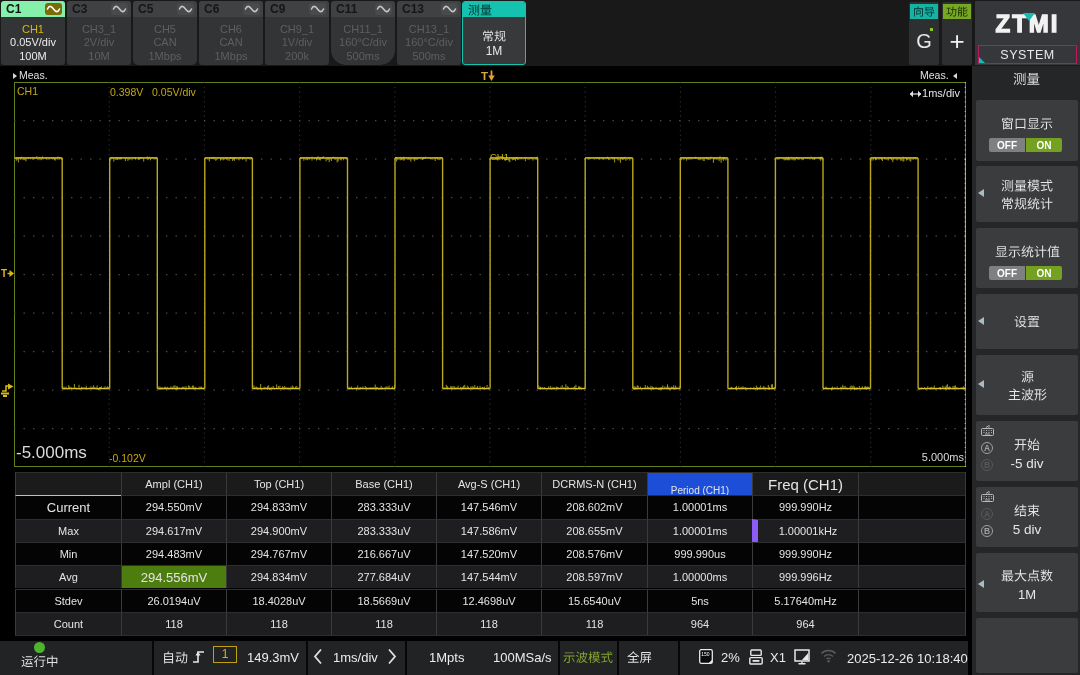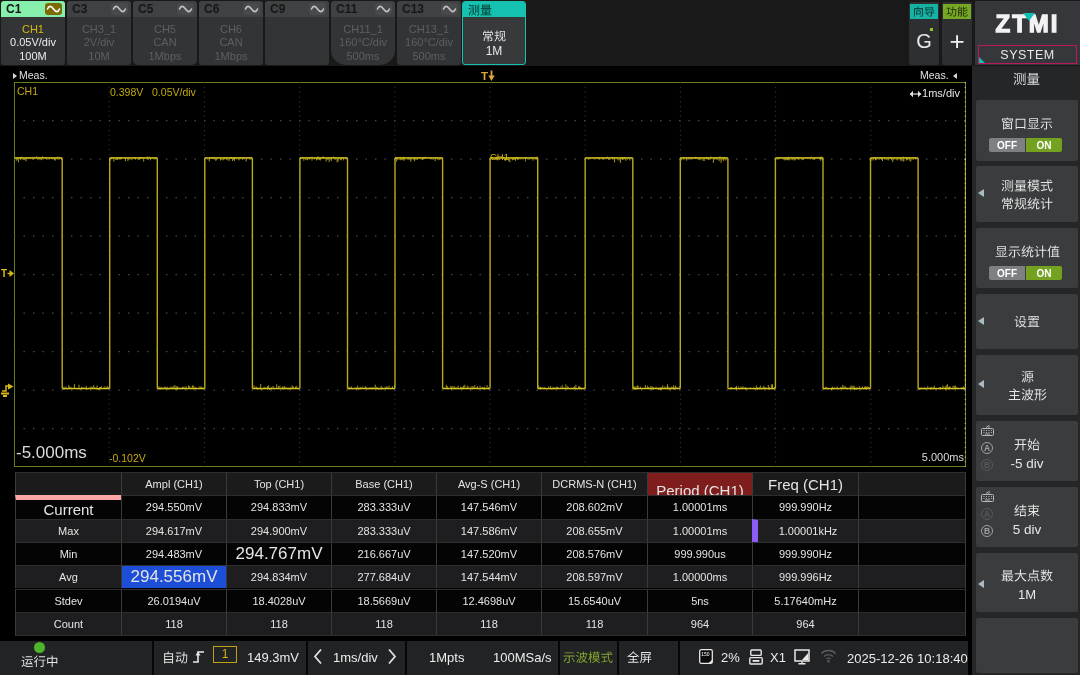--- a/index.html
+++ b/index.html
@@ -95,20 +95,25 @@
       <div style="color:#5d5f61">CAN</div>
       <div style="color:#5d5f61">1Mbps</div>
     </div>
   </div>
 <div style="position:absolute;left:265px;top:1px;width:64px;height:64px;background:#323436;border-radius:3px">
 <div style="position:absolute;left:0;top:0;width:64px;height:16px;background:#3f4143;border-radius:3px 3px 0 0;color:#161616;font-size:12px;font-weight:bold;line-height:16px;padding-left:5px;box-sizing:border-box">C9<span style="position:absolute;right:3px;top:2px;width:17px;height:12px;background:#484a4c;border-radius:3px">
         <svg width="17" height="12" viewBox="0 0 17 12">
           <path d="M2.5 6 C4 2.5,6 2.5,8.5 6 C11 9.5,13 9.5,14.5 6" fill="none" stroke="#c3c5c7" stroke-width="1.6" stroke-linecap="round"></path>
         </svg>
       </span></div>
+<div style="position:absolute;left:0;top:16px;width:64px;text-align:center;font-size:11px;line-height:13.4px;padding-top:6px">
+<div style="color:#5d5f61">CH9_1</div>
+      <div style="color:#5d5f61">1V/div</div>
+      <div style="color:#5d5f61">200k</div>
+    </div>
   </div>
 <div style="position:absolute;left:331px;top:1px;width:64px;height:64px;background:#323436;border-radius:15px">
 <div style="position:absolute;left:0;top:0;width:64px;height:16px;background:#3f4143;border-radius:3px 3px 0 0;color:#161616;font-size:12px;font-weight:bold;line-height:16px;padding-left:5px;box-sizing:border-box">C11<span style="position:absolute;right:3px;top:2px;width:17px;height:12px;background:#484a4c;border-radius:3px">
         <svg width="17" height="12" viewBox="0 0 17 12">
           <path d="M2.5 6 C4 2.5,6 2.5,8.5 6 C11 9.5,13 9.5,14.5 6" fill="none" stroke="#c3c5c7" stroke-width="1.6" stroke-linecap="round"></path>
         </svg>
       </span></div>
 <div style="position:absolute;left:0;top:16px;width:64px;text-align:center;font-size:11px;line-height:13.4px;padding-top:6px">
 <div style="color:#5d5f61">CH11_1</div>
       <div style="color:#5d5f61">160°C/div</div>
@@ -223,52 +228,52 @@
     <path d="M1 8 h4 v-5 h3" fill="none" stroke="#d9bb16" stroke-width="1.5"></path>
     <path d="M7 0.5 L12.5 3.5 L7 6.5 Z" fill="#d9bb16"></path>
     <path d="M0 10.5 h8 M2 13 h4" stroke="#d9bb16" stroke-width="1.8"></path>
   </svg>
 <div style="position:absolute;left:15px;top:472.0px;width:106px;height:23.3px;background:#1b1b1b;border-left:1px solid #3a3a3a;border-top:1px solid #2e2e2e;box-sizing:border-box;display:flex;align-items:center;justify-content:center;color:#e4e4e4;font-size:11px"></div>
 <div style="position:absolute;left:121px;top:472.0px;width:105px;height:23.3px;background:#1b1b1b;border-left:1px solid #3a3a3a;border-top:1px solid #2e2e2e;box-sizing:border-box;display:flex;align-items:center;justify-content:center;color:#e4e4e4;font-size:11px">Ampl (CH1)</div>
 <div style="position:absolute;left:226px;top:472.0px;width:105px;height:23.3px;background:#1b1b1b;border-left:1px solid #3a3a3a;border-top:1px solid #2e2e2e;box-sizing:border-box;display:flex;align-items:center;justify-content:center;color:#e4e4e4;font-size:11px">Top (CH1)</div>
 <div style="position:absolute;left:331px;top:472.0px;width:105px;height:23.3px;background:#1b1b1b;border-left:1px solid #3a3a3a;border-top:1px solid #2e2e2e;box-sizing:border-box;display:flex;align-items:center;justify-content:center;color:#e4e4e4;font-size:11px">Base (CH1)</div>
 <div style="position:absolute;left:436px;top:472.0px;width:105px;height:23.3px;background:#1b1b1b;border-left:1px solid #3a3a3a;border-top:1px solid #2e2e2e;box-sizing:border-box;display:flex;align-items:center;justify-content:center;color:#e4e4e4;font-size:11px">Avg-S (CH1)</div>
 <div style="position:absolute;left:541px;top:472.0px;width:106px;height:23.3px;background:#1b1b1b;border-left:1px solid #3a3a3a;border-top:1px solid #2e2e2e;box-sizing:border-box;display:flex;align-items:center;justify-content:center;color:#e4e4e4;font-size:11px">DCRMS-N (CH1)</div>
-<div style="position:absolute;left:647px;top:472.0px;width:105px;height:35px;background:#7f1d1d;border-left:1px solid #3a3a3a;border-top:1px solid #2e2e2e;box-sizing:border-box;display:flex;align-items:center;justify-content:center;color:#e4e4e4;font-size:15px">Period (CH1)</div>
+<div style="position:absolute;left:647px;top:472.0px;width:105px;height:35px;background:#1d4ed8;border-left:1px solid #3a3a3a;border-top:1px solid #2e2e2e;box-sizing:border-box;display:flex;align-items:center;justify-content:center;color:#e4e4e4;font-size:10px">Period (CH1)</div>
 <div style="position:absolute;left:752px;top:472.0px;width:106px;height:23.3px;background:#1b1b1b;border-left:1px solid #3a3a3a;border-top:1px solid #2e2e2e;box-sizing:border-box;display:flex;align-items:center;justify-content:center;color:#e4e4e4;font-size:15px">Freq (CH1)</div>
 <div style="position:absolute;left:858px;top:472.0px;width:108px;height:23.3px;background:#1b1b1b;border-left:1px solid #3a3a3a;border-top:1px solid #2e2e2e;box-sizing:border-box;display:flex;align-items:center;justify-content:center;color:#e4e4e4;font-size:11px"></div>
-<div style="position:absolute;left:15px;top:495.3px;width:106px;height:23.3px;background:#040404;border-left:1px solid #3a3a3a;border-top:5px solid #fca5a5;box-sizing:border-box;display:flex;align-items:center;justify-content:center;color:#e4e4e4;font-size:15px">Current</div>
+<div style="position:absolute;left:15px;top:495.3px;width:106px;height:23.3px;background:#040404;border-left:1px solid #3a3a3a;border-top:1px solid #fca5a5;box-sizing:border-box;display:flex;align-items:center;justify-content:center;color:#e4e4e4;font-size:13px">Current</div>
 <div style="position:absolute;left:121px;top:495.3px;width:105px;height:23.3px;background:#040404;border-left:1px solid #3a3a3a;border-top:1px solid #2e2e2e;box-sizing:border-box;display:flex;align-items:center;justify-content:center;color:#e4e4e4;font-size:11px">294.550mV</div>
 <div style="position:absolute;left:226px;top:495.3px;width:105px;height:23.3px;background:#040404;border-left:1px solid #3a3a3a;border-top:1px solid #2e2e2e;box-sizing:border-box;display:flex;align-items:center;justify-content:center;color:#e4e4e4;font-size:11px">294.833mV</div>
 <div style="position:absolute;left:331px;top:495.3px;width:105px;height:23.3px;background:#040404;border-left:1px solid #3a3a3a;border-top:1px solid #2e2e2e;box-sizing:border-box;display:flex;align-items:center;justify-content:center;color:#e4e4e4;font-size:11px">283.333uV</div>
 <div style="position:absolute;left:436px;top:495.3px;width:105px;height:23.3px;background:#040404;border-left:1px solid #3a3a3a;border-top:1px solid #2e2e2e;box-sizing:border-box;display:flex;align-items:center;justify-content:center;color:#e4e4e4;font-size:11px">147.546mV</div>
 <div style="position:absolute;left:541px;top:495.3px;width:106px;height:23.3px;background:#040404;border-left:1px solid #3a3a3a;border-top:1px solid #2e2e2e;box-sizing:border-box;display:flex;align-items:center;justify-content:center;color:#e4e4e4;font-size:11px">208.602mV</div>
 <div style="position:absolute;left:647px;top:495.3px;width:105px;height:23.3px;background:#040404;border-left:1px solid #3a3a3a;border-top:1px solid #2e2e2e;box-sizing:border-box;display:flex;align-items:center;justify-content:center;color:#e4e4e4;font-size:11px">1.00001ms</div>
 <div style="position:absolute;left:752px;top:495.3px;width:106px;height:23.3px;background:#040404;border-left:1px solid #3a3a3a;border-top:1px solid #2e2e2e;box-sizing:border-box;display:flex;align-items:center;justify-content:center;color:#e4e4e4;font-size:11px">999.990Hz</div>
 <div style="position:absolute;left:858px;top:495.3px;width:108px;height:23.3px;background:#040404;border-left:1px solid #3a3a3a;border-top:1px solid #2e2e2e;box-sizing:border-box;display:flex;align-items:center;justify-content:center;color:#e4e4e4;font-size:11px"></div>
 <div style="position:absolute;left:15px;top:518.6px;width:106px;height:23.3px;background:#1e1e20;border-left:1px solid #3a3a3a;border-top:1px solid #2e2e2e;box-sizing:border-box;display:flex;align-items:center;justify-content:center;color:#e4e4e4;font-size:11px">Max</div>
 <div style="position:absolute;left:121px;top:518.6px;width:105px;height:23.3px;background:#1e1e20;border-left:1px solid #3a3a3a;border-top:1px solid #2e2e2e;box-sizing:border-box;display:flex;align-items:center;justify-content:center;color:#e4e4e4;font-size:11px">294.617mV</div>
 <div style="position:absolute;left:226px;top:518.6px;width:105px;height:23.3px;background:#1e1e20;border-left:1px solid #3a3a3a;border-top:1px solid #2e2e2e;box-sizing:border-box;display:flex;align-items:center;justify-content:center;color:#e4e4e4;font-size:11px">294.900mV</div>
 <div style="position:absolute;left:331px;top:518.6px;width:105px;height:23.3px;background:#1e1e20;border-left:1px solid #3a3a3a;border-top:1px solid #2e2e2e;box-sizing:border-box;display:flex;align-items:center;justify-content:center;color:#e4e4e4;font-size:11px">283.333uV</div>
 <div style="position:absolute;left:436px;top:518.6px;width:105px;height:23.3px;background:#1e1e20;border-left:1px solid #3a3a3a;border-top:1px solid #2e2e2e;box-sizing:border-box;display:flex;align-items:center;justify-content:center;color:#e4e4e4;font-size:11px">147.586mV</div>
 <div style="position:absolute;left:541px;top:518.6px;width:106px;height:23.3px;background:#1e1e20;border-left:1px solid #3a3a3a;border-top:1px solid #2e2e2e;box-sizing:border-box;display:flex;align-items:center;justify-content:center;color:#e4e4e4;font-size:11px">208.655mV</div>
 <div style="position:absolute;left:647px;top:518.6px;width:105px;height:23.3px;background:#1e1e20;border-left:1px solid #3a3a3a;border-top:1px solid #2e2e2e;box-sizing:border-box;display:flex;align-items:center;justify-content:center;color:#e4e4e4;font-size:11px">1.00001ms</div>
 <div style="position:absolute;left:752px;top:518.6px;width:106px;height:23.3px;background:#1e1e20;border-left:6px solid #8b5cf6;border-top:1px solid #2e2e2e;box-sizing:border-box;display:flex;align-items:center;justify-content:center;color:#e4e4e4;font-size:11px">1.00001kHz</div>
 <div style="position:absolute;left:858px;top:518.6px;width:108px;height:23.3px;background:#1e1e20;border-left:1px solid #3a3a3a;border-top:1px solid #2e2e2e;box-sizing:border-box;display:flex;align-items:center;justify-content:center;color:#e4e4e4;font-size:11px"></div>
 <div style="position:absolute;left:15px;top:541.9px;width:106px;height:23.3px;background:#040404;border-left:1px solid #3a3a3a;border-top:1px solid #2e2e2e;box-sizing:border-box;display:flex;align-items:center;justify-content:center;color:#e4e4e4;font-size:11px">Min</div>
 <div style="position:absolute;left:121px;top:541.9px;width:105px;height:23.3px;background:#040404;border-left:1px solid #3a3a3a;border-top:1px solid #2e2e2e;box-sizing:border-box;display:flex;align-items:center;justify-content:center;color:#e4e4e4;font-size:11px">294.483mV</div>
-<div style="position:absolute;left:226px;top:541.9px;width:105px;height:23.3px;background:#040404;border-left:1px solid #3a3a3a;border-top:1px solid #2e2e2e;box-sizing:border-box;display:flex;align-items:center;justify-content:center;color:#e4e4e4;font-size:17px">294.767mV</div>
+<div style="position:absolute;left:226px;top:541.9px;width:105px;height:23.3px;background:#040404;border-left:1px solid #3a3a3a;border-top:1px solid #2e2e2e;box-sizing:border-box;display:flex;align-items:center;justify-content:center;color:#e4e4e4;font-size:11px">294.767mV</div>
 <div style="position:absolute;left:331px;top:541.9px;width:105px;height:23.3px;background:#040404;border-left:1px solid #3a3a3a;border-top:1px solid #2e2e2e;box-sizing:border-box;display:flex;align-items:center;justify-content:center;color:#e4e4e4;font-size:11px">216.667uV</div>
 <div style="position:absolute;left:436px;top:541.9px;width:105px;height:23.3px;background:#040404;border-left:1px solid #3a3a3a;border-top:1px solid #2e2e2e;box-sizing:border-box;display:flex;align-items:center;justify-content:center;color:#e4e4e4;font-size:11px">147.520mV</div>
 <div style="position:absolute;left:541px;top:541.9px;width:106px;height:23.3px;background:#040404;border-left:1px solid #3a3a3a;border-top:1px solid #2e2e2e;box-sizing:border-box;display:flex;align-items:center;justify-content:center;color:#e4e4e4;font-size:11px">208.576mV</div>
 <div style="position:absolute;left:647px;top:541.9px;width:105px;height:23.3px;background:#040404;border-left:1px solid #3a3a3a;border-top:1px solid #2e2e2e;box-sizing:border-box;display:flex;align-items:center;justify-content:center;color:#e4e4e4;font-size:11px">999.990us</div>
 <div style="position:absolute;left:752px;top:541.9px;width:106px;height:23.3px;background:#040404;border-left:1px solid #3a3a3a;border-top:1px solid #2e2e2e;box-sizing:border-box;display:flex;align-items:center;justify-content:center;color:#e4e4e4;font-size:11px">999.990Hz</div>
 <div style="position:absolute;left:858px;top:541.9px;width:108px;height:23.3px;background:#040404;border-left:1px solid #3a3a3a;border-top:1px solid #2e2e2e;box-sizing:border-box;display:flex;align-items:center;justify-content:center;color:#e4e4e4;font-size:11px"></div>
 <div style="position:absolute;left:15px;top:565.2px;width:106px;height:23.3px;background:#1e1e20;border-left:1px solid #3a3a3a;border-top:1px solid #2e2e2e;box-sizing:border-box;display:flex;align-items:center;justify-content:center;color:#e4e4e4;font-size:11px">Avg</div>
-<div style="position:absolute;left:121px;top:565.2px;width:105px;height:23.3px;background:#1d4ed8;border-left:1px solid #3a3a3a;border-top:1px solid #2e2e2e;box-sizing:border-box;display:flex;align-items:center;justify-content:center;color:#e4e4e4;font-size:17px">294.556mV</div>
+<div style="position:absolute;left:121px;top:565.2px;width:105px;height:23.3px;background:#4d7c0f;border-left:1px solid #3a3a3a;border-top:1px solid #2e2e2e;box-sizing:border-box;display:flex;align-items:center;justify-content:center;color:#e4e4e4;font-size:13px">294.556mV</div>
 <div style="position:absolute;left:226px;top:565.2px;width:105px;height:23.3px;background:#1e1e20;border-left:1px solid #3a3a3a;border-top:1px solid #2e2e2e;box-sizing:border-box;display:flex;align-items:center;justify-content:center;color:#e4e4e4;font-size:11px">294.834mV</div>
 <div style="position:absolute;left:331px;top:565.2px;width:105px;height:23.3px;background:#1e1e20;border-left:1px solid #3a3a3a;border-top:1px solid #2e2e2e;box-sizing:border-box;display:flex;align-items:center;justify-content:center;color:#e4e4e4;font-size:11px">277.684uV</div>
 <div style="position:absolute;left:436px;top:565.2px;width:105px;height:23.3px;background:#1e1e20;border-left:1px solid #3a3a3a;border-top:1px solid #2e2e2e;box-sizing:border-box;display:flex;align-items:center;justify-content:center;color:#e4e4e4;font-size:11px">147.544mV</div>
 <div style="position:absolute;left:541px;top:565.2px;width:106px;height:23.3px;background:#1e1e20;border-left:1px solid #3a3a3a;border-top:1px solid #2e2e2e;box-sizing:border-box;display:flex;align-items:center;justify-content:center;color:#e4e4e4;font-size:11px">208.597mV</div>
 <div style="position:absolute;left:647px;top:565.2px;width:105px;height:23.3px;background:#1e1e20;border-left:1px solid #3a3a3a;border-top:1px solid #2e2e2e;box-sizing:border-box;display:flex;align-items:center;justify-content:center;color:#e4e4e4;font-size:11px">1.00000ms</div>
 <div style="position:absolute;left:752px;top:565.2px;width:106px;height:23.3px;background:#1e1e20;border-left:1px solid #3a3a3a;border-top:1px solid #2e2e2e;box-sizing:border-box;display:flex;align-items:center;justify-content:center;color:#e4e4e4;font-size:11px">999.996Hz</div>
 <div style="position:absolute;left:858px;top:565.2px;width:108px;height:23.3px;background:#1e1e20;border-left:1px solid #3a3a3a;border-top:1px solid #2e2e2e;box-sizing:border-box;display:flex;align-items:center;justify-content:center;color:#e4e4e4;font-size:11px"></div>
 <div style="position:absolute;left:15px;top:588.5px;width:106px;height:23.3px;background:#040404;border-left:1px solid #3a3a3a;border-top:1px solid #2e2e2e;box-sizing:border-box;display:flex;align-items:center;justify-content:center;color:#e4e4e4;font-size:11px">Stdev</div>
 <div style="position:absolute;left:121px;top:588.5px;width:105px;height:23.3px;background:#040404;border-left:1px solid #3a3a3a;border-top:1px solid #2e2e2e;box-sizing:border-box;display:flex;align-items:center;justify-content:center;color:#e4e4e4;font-size:11px">26.0194uV</div>
 <div style="position:absolute;left:226px;top:588.5px;width:105px;height:23.3px;background:#040404;border-left:1px solid #3a3a3a;border-top:1px solid #2e2e2e;box-sizing:border-box;display:flex;align-items:center;justify-content:center;color:#e4e4e4;font-size:11px">18.4028uV</div>

